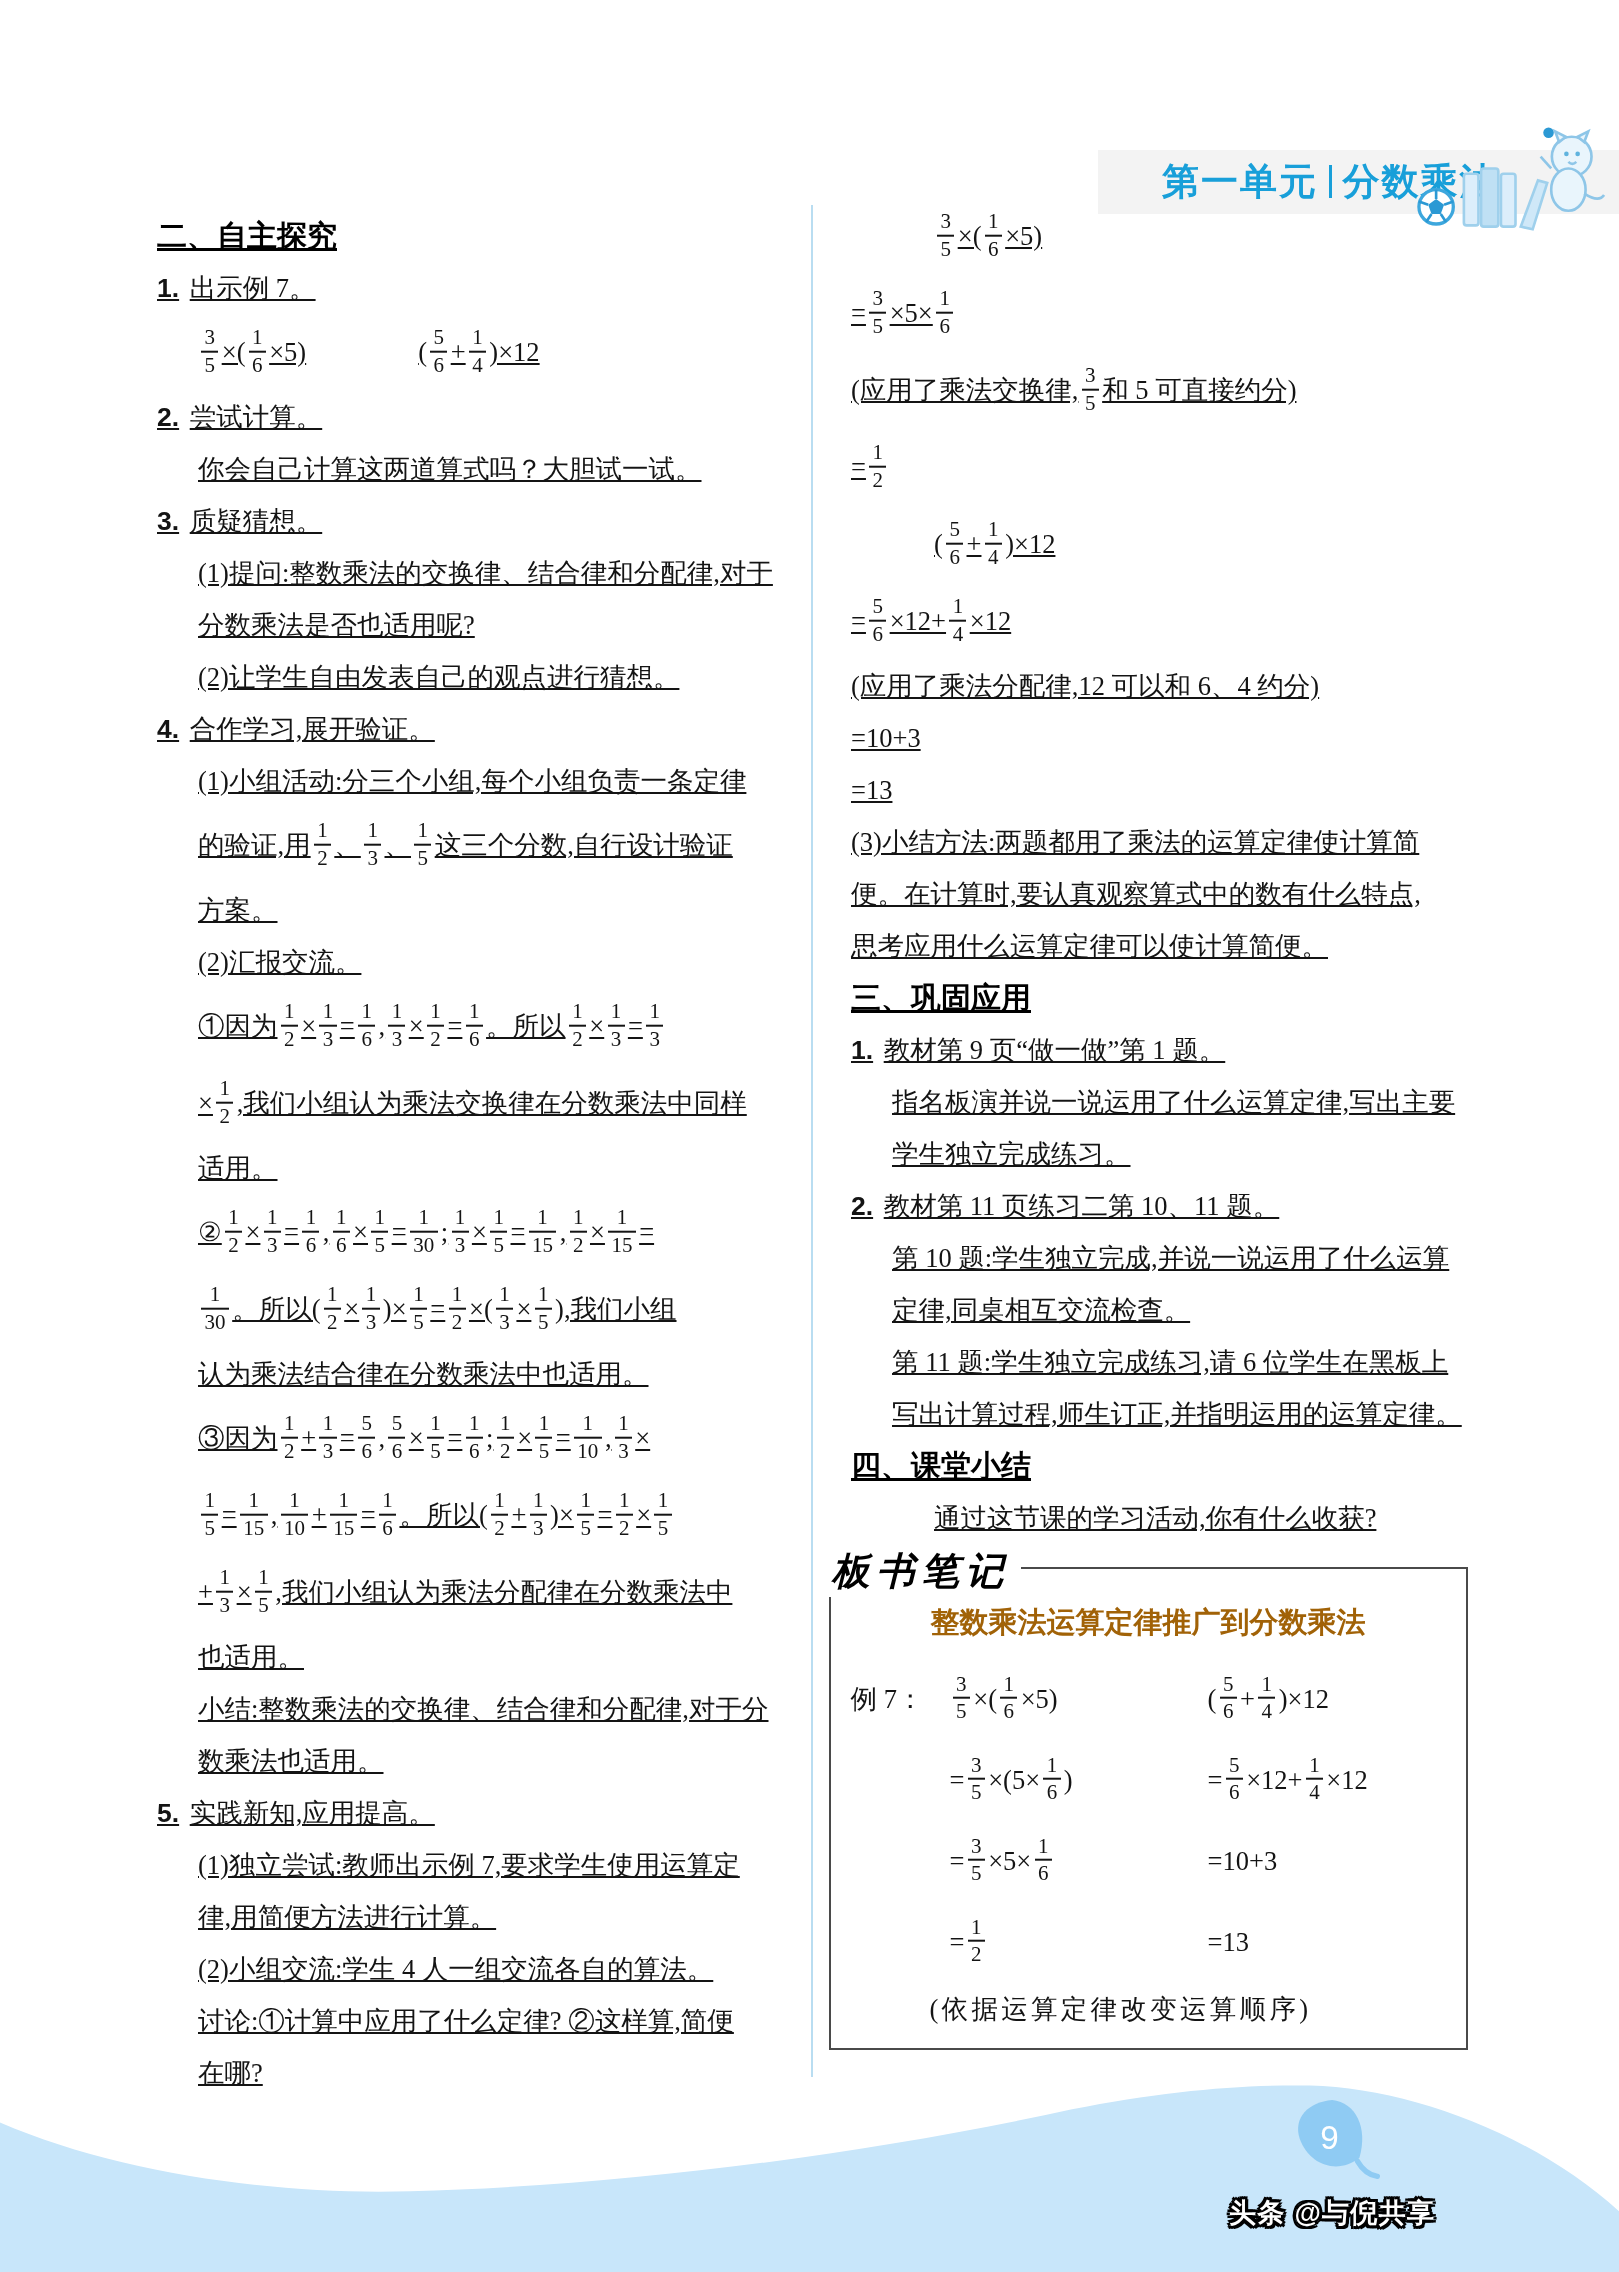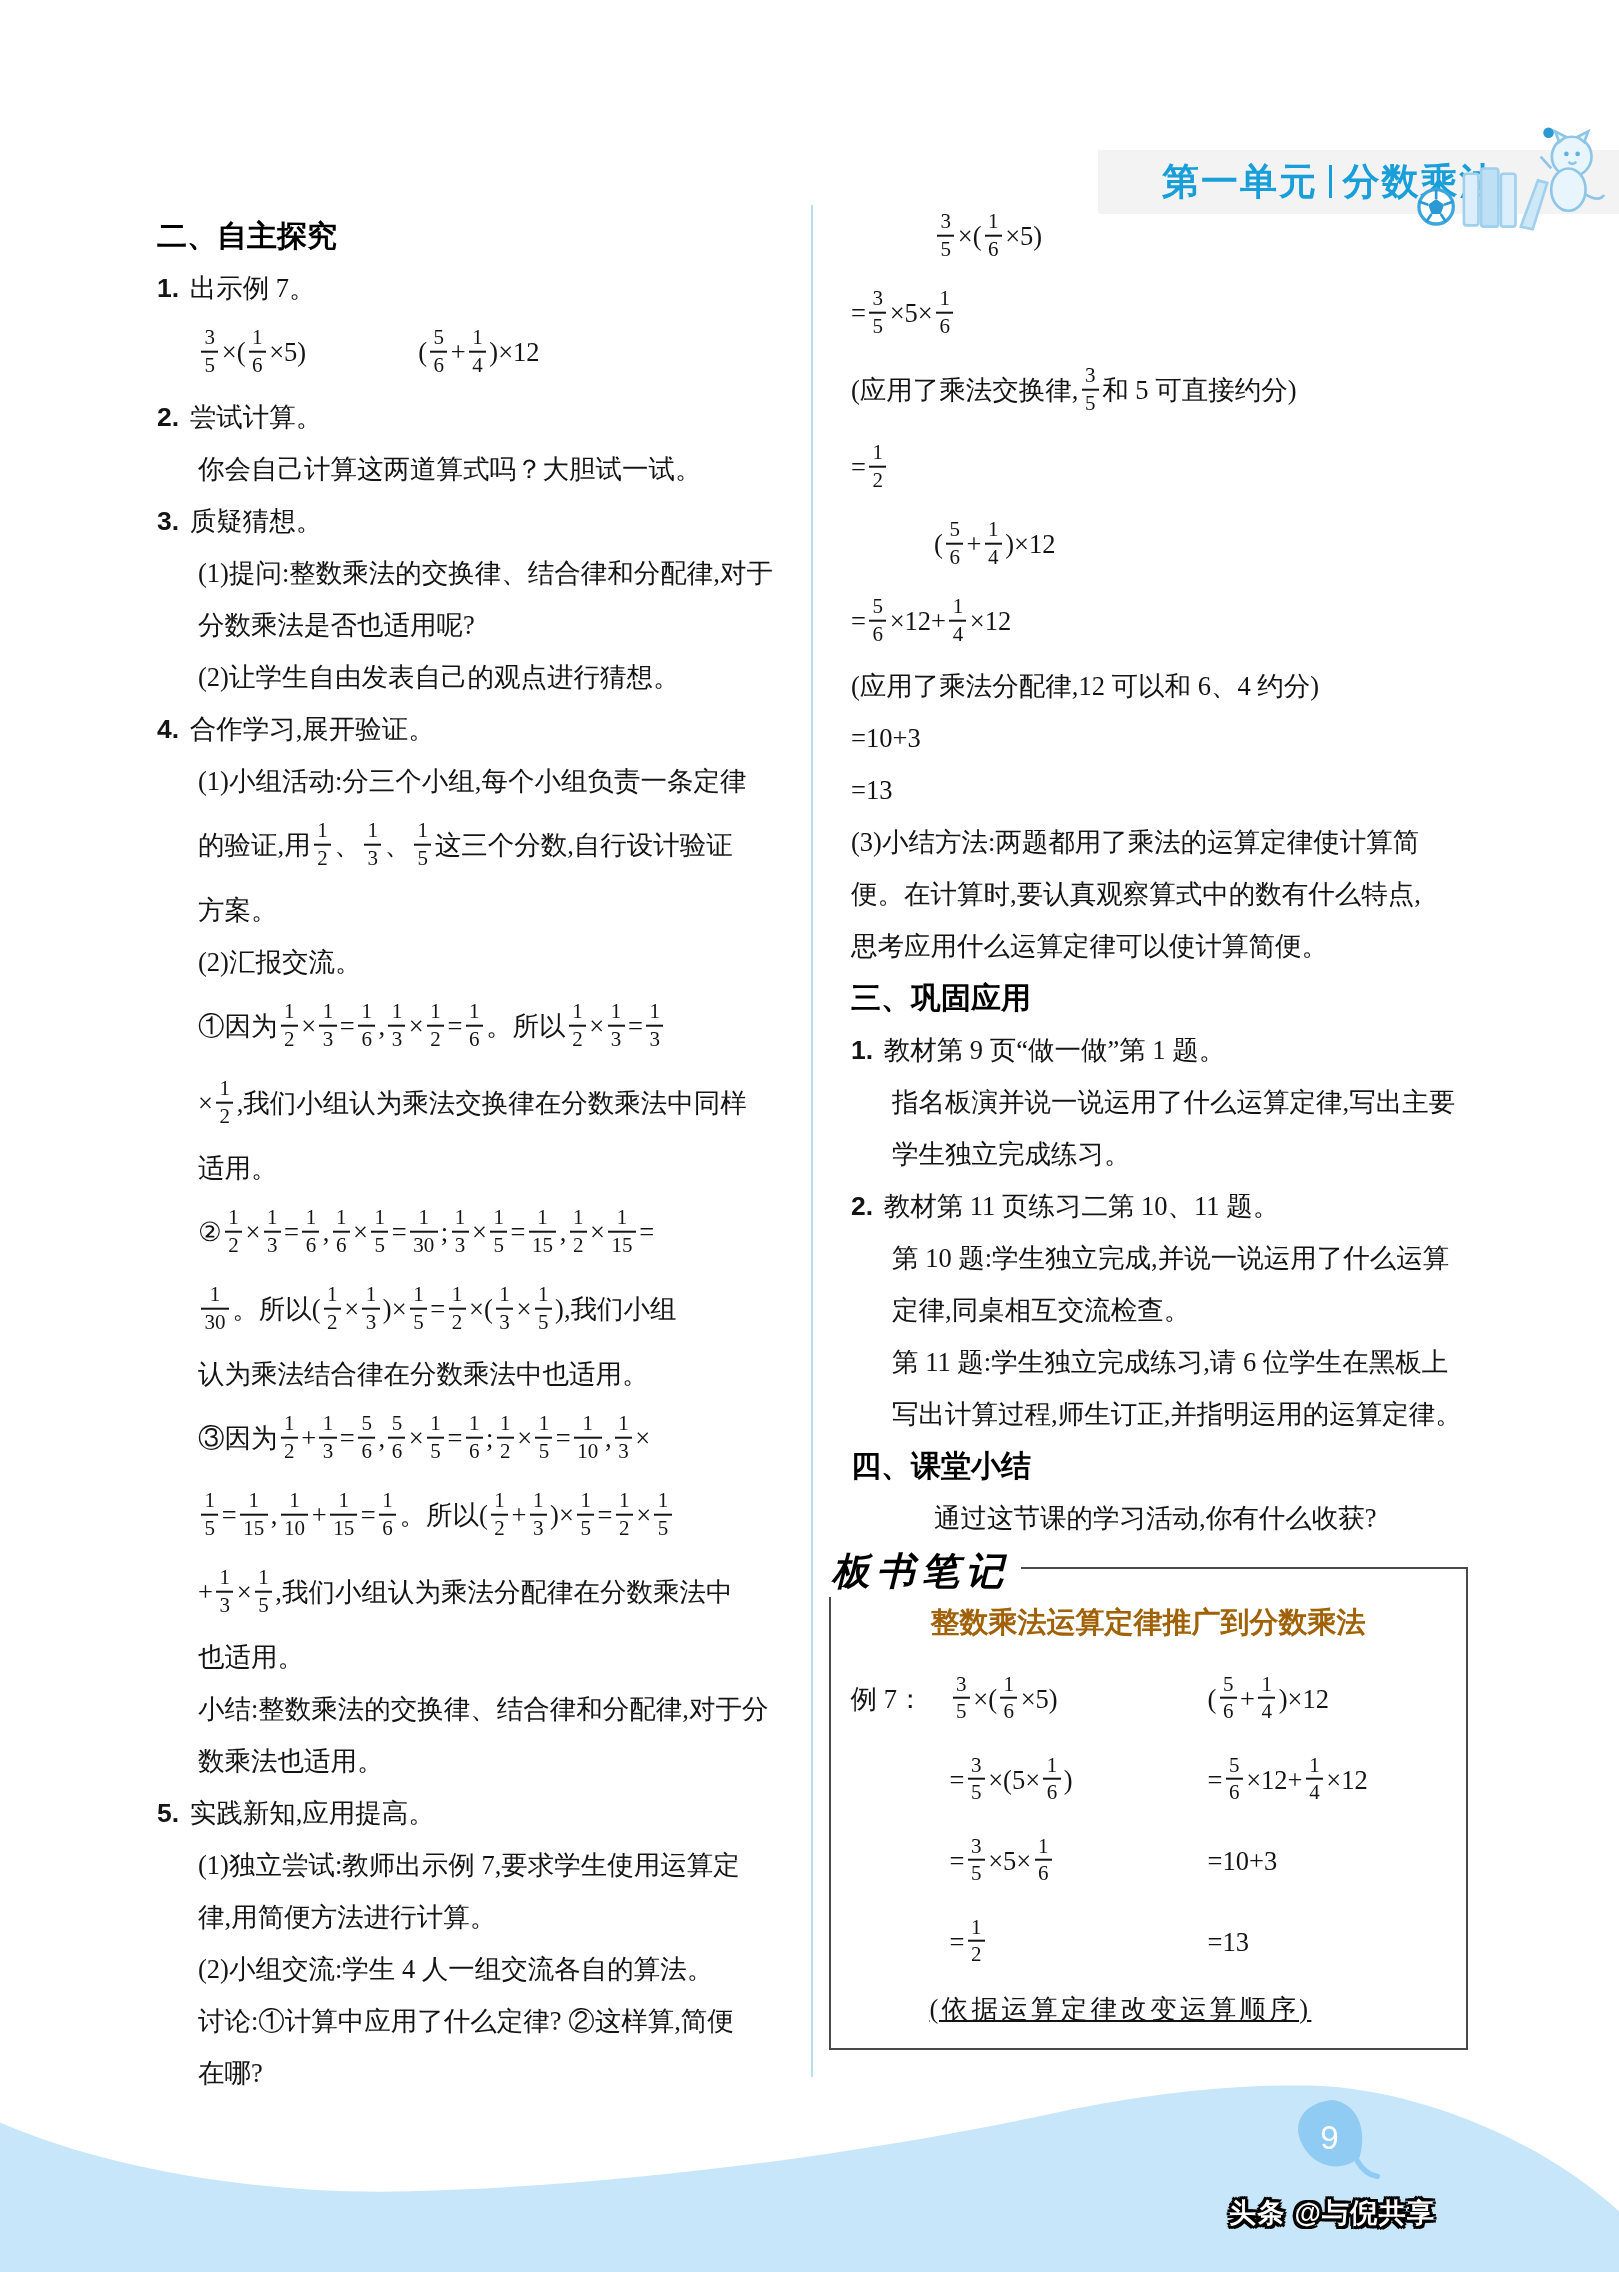--- a/index.html
+++ b/index.html
@@ -22,21 +22,21 @@
     font-weight:bold;font-size:37px;line-height:42px;
     color:#189fd9;letter-spacing:2px;white-space:nowrap;
   }
   .vbar{display:inline-block;width:3.3px;height:33px;background:#189fd9;margin:0 10.6px;vertical-align:-4px;}
   .illu{position:absolute;right:4px;top:-28px;}
   
   .divider{position:absolute;left:811px;top:205px;width:2px;height:1872px;background:#b9ddf1;}
   .col{position:absolute;}
   .col-left{left:157px;top:210px;width:634px;}
   .col-right{left:851px;top:198px;width:630px;}
-  .line{font-size:26.5px;line-height:52px;white-space:nowrap;}
+  .line{font-size:26.5px;line-height:52px;white-space:nowrap;text-decoration:underline;}
   .line.heading{
     font-family:"Liberation Sans","DejaVu Sans",sans-serif;
     font-weight:bold;font-size:30px;color:#000;
   }
   .line.math{line-height:77px;}
   .line .marker{
     font-family:"Liberation Sans","DejaVu Sans",sans-serif;
     font-weight:bold;margin-right:10.6px;
   }
   .indent-1{padding-left:41px;}
@@ -62,21 +62,21 @@
     margin:0 0 20px 0;text-align:center;
     font-family:"Liberation Sans","DejaVu Sans",sans-serif;
     font-weight:bold;font-size:29px;color:#a16207;
   }
   .board-grid{
     display:grid;grid-template-columns:99px 258px auto;
     row-gap:8px;align-items:center;font-size:26.5px;
   }
   .bcell{white-space:nowrap;line-height:73px;}
   .blab{font-size:26.5px;}
-  .board-note{font-size:26.5px;letter-spacing:3.3px;margin:12px 0 4px 79px;white-space:nowrap;text-decoration:underline;}
+  .board-note{font-size:26.5px;letter-spacing:3.3px;margin:12px 0 4px 79px;white-space:nowrap;}
   
   .wave{position:absolute;left:0;bottom:0;width:1620px;height:198px;}
   .leaf{position:absolute;left:1291px;top:2096px;}
   .watermark{
     position:absolute;left:1229px;top:2195px;
     font-family:"Liberation Sans","DejaVu Sans",sans-serif;
     font-weight:bold;font-size:27px;color:#ffffff;letter-spacing:1.3px;white-space:nowrap;
     text-shadow:2.6px 2.6px 0 #000,-2.6px 2.6px 0 #000,2.6px -2.6px 0 #000,-2.6px -2.6px 0 #000,0 3.3px 0 #000,3.3px 0 0 #000,0 -3.3px 0 #000,-3.3px 0 0 #000;
   }
 </style>

